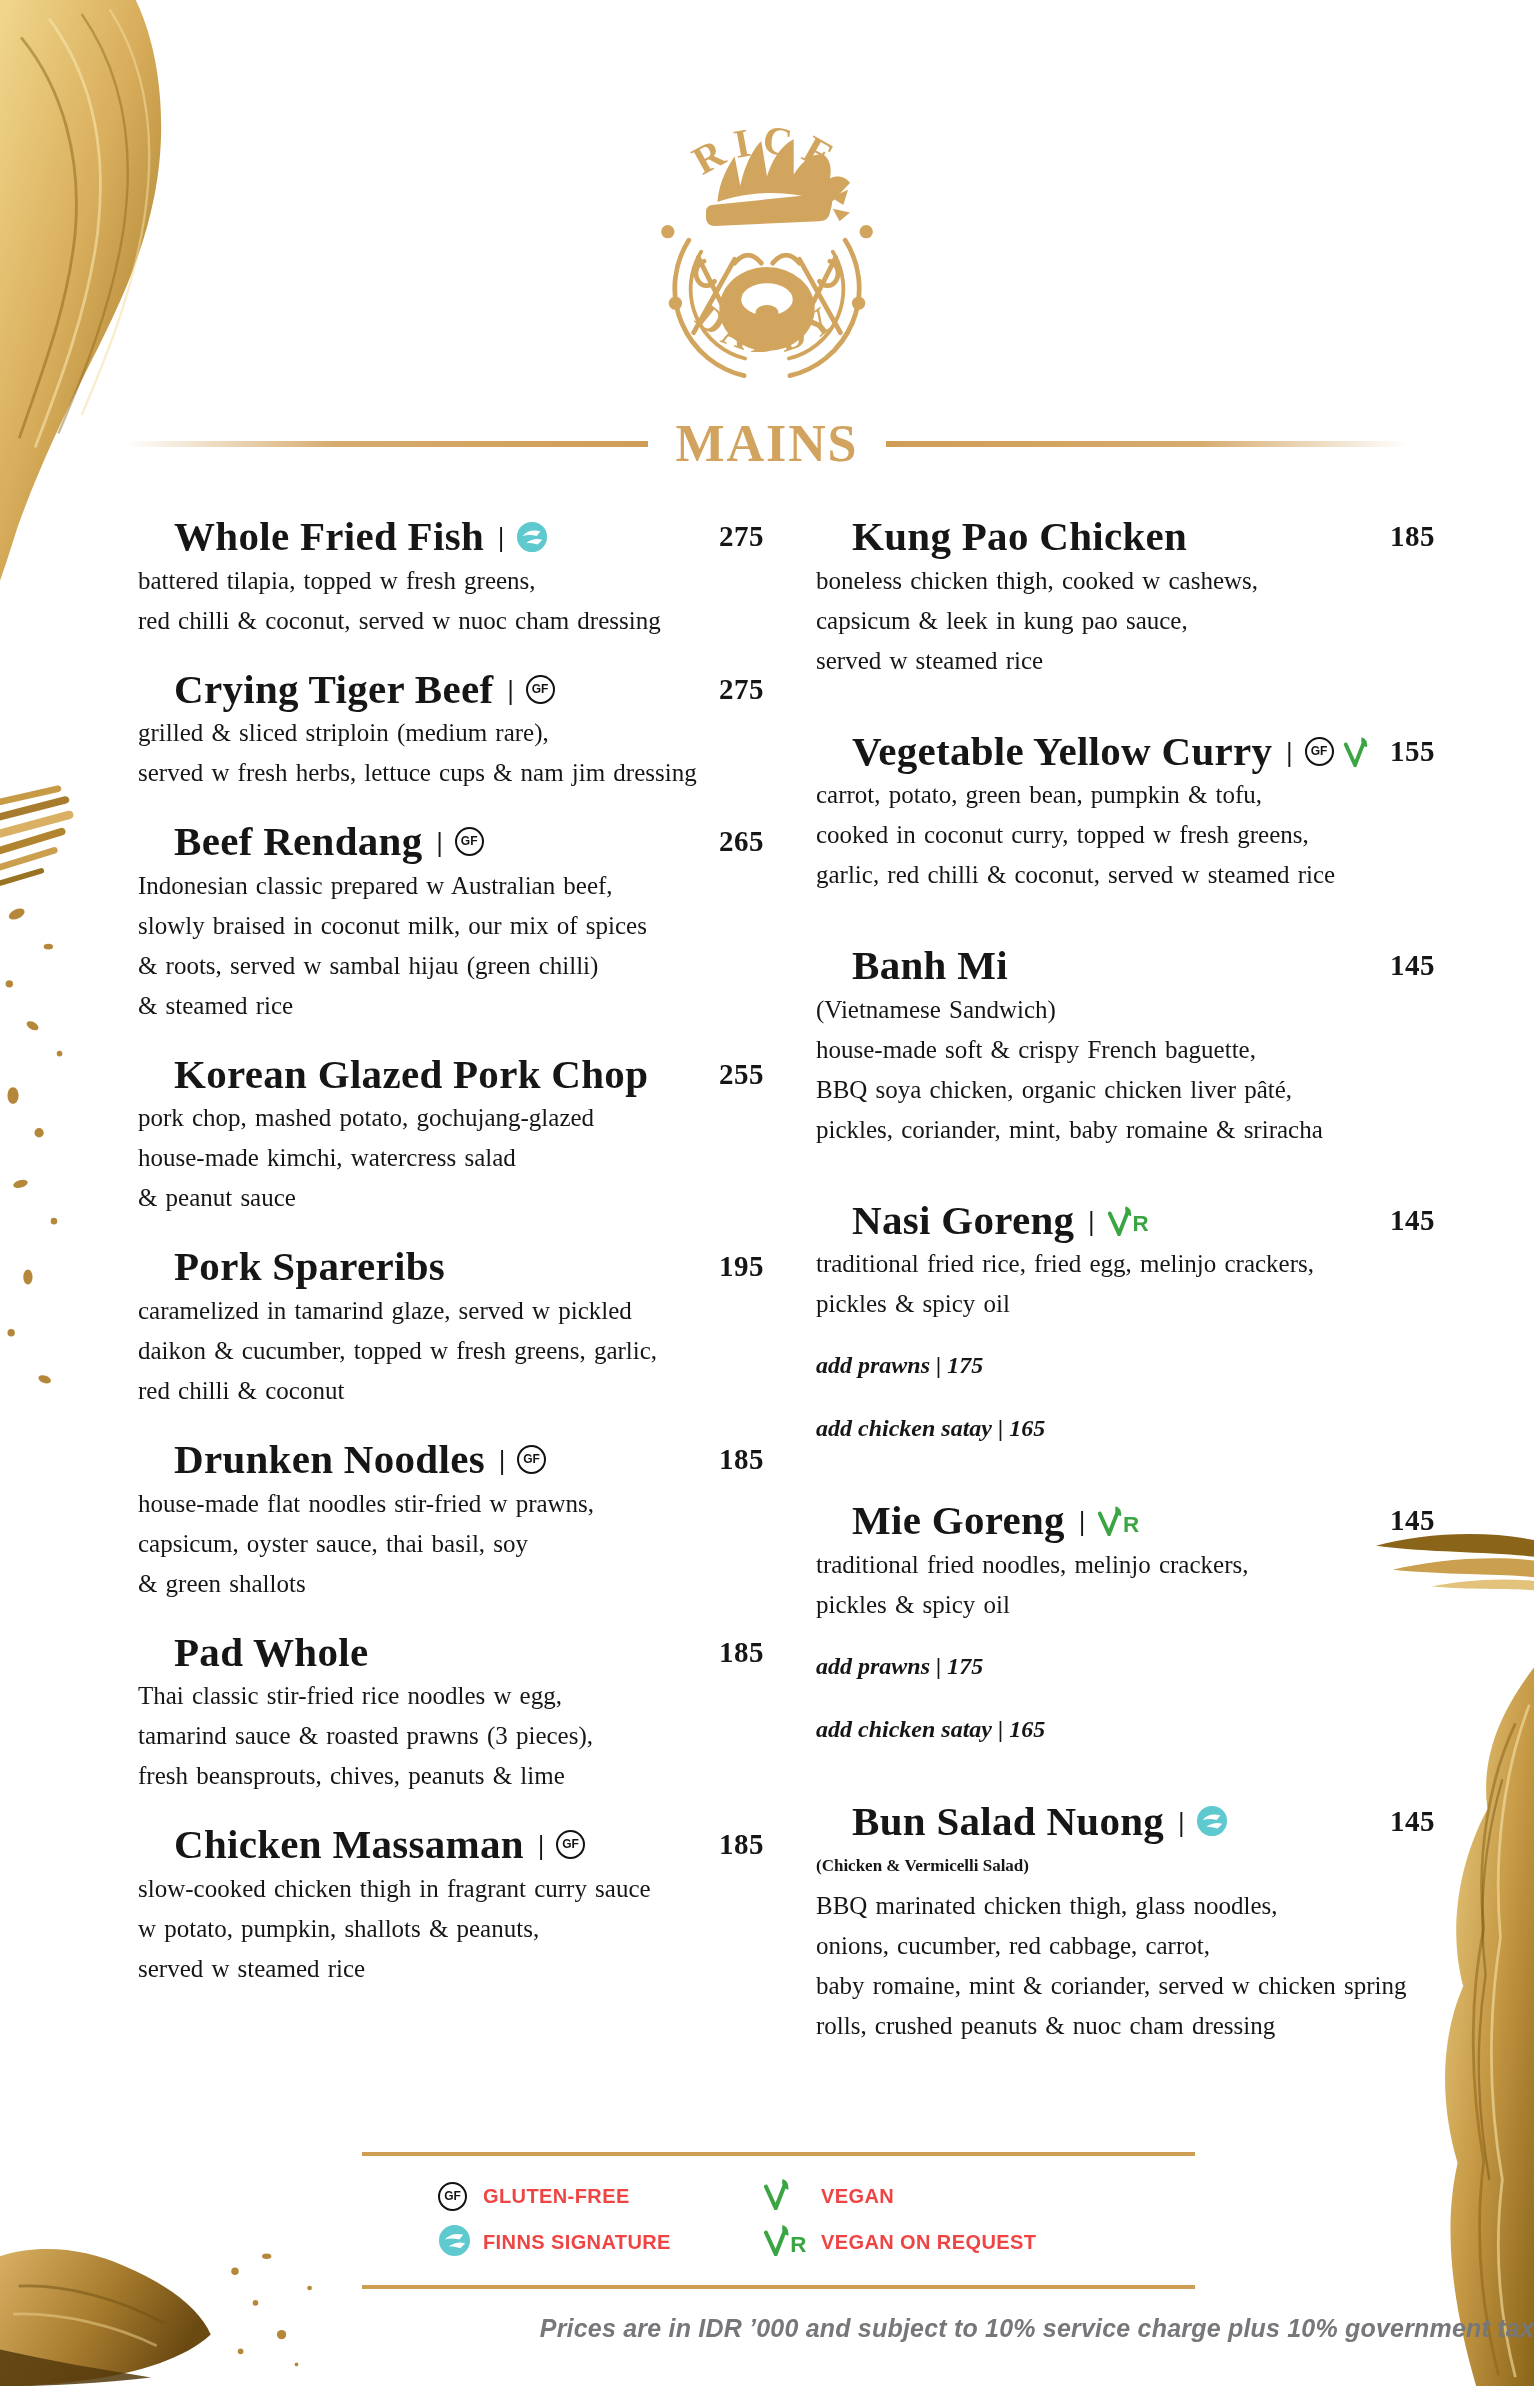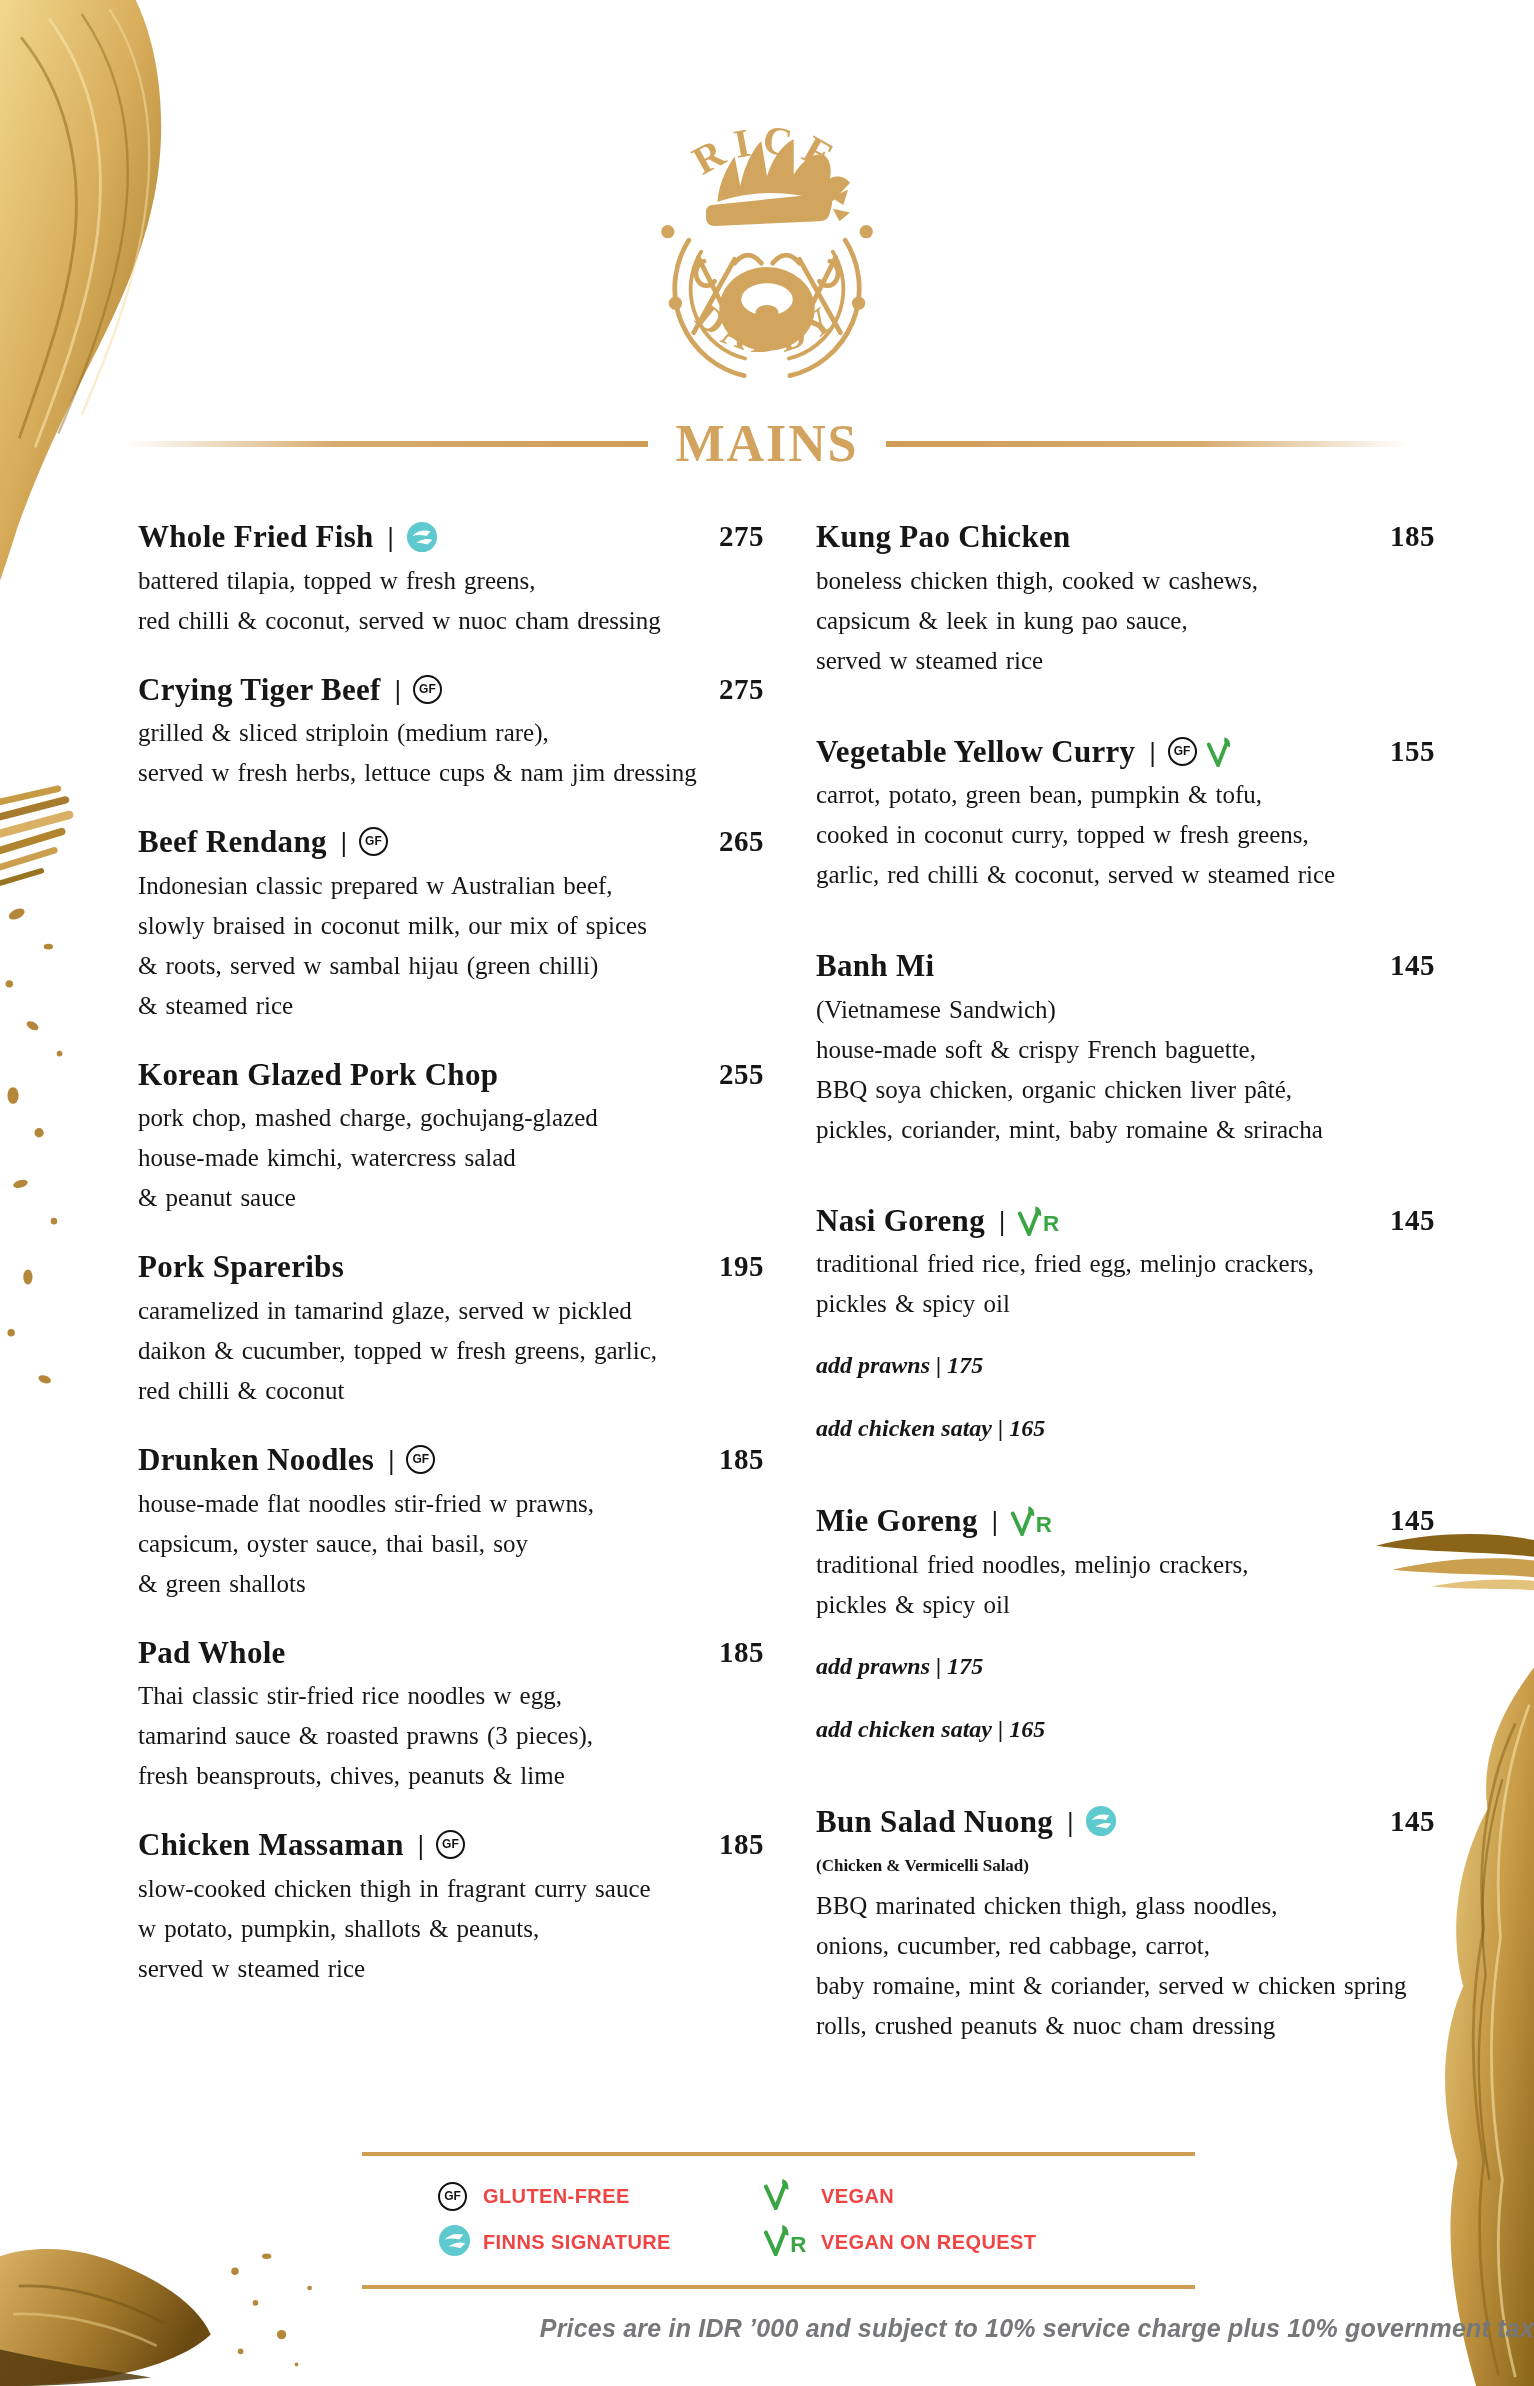--- a/index.html
+++ b/index.html
@@ -34,21 +34,21 @@
     letter-spacing:1.9px;color:var(--gold);line-height:1;
   }
   
   .menu-columns{position:absolute;top:518px;left:138px;width:1298px;display:flex;gap:52px;}
   .col{flex:0 0 auto;}
   .col-left{width:626px;}
   .col-right{width:619px;}
   .menu-item{margin-bottom:30px;}
   .col-right .menu-item{margin-bottom:52px;}
   .item-head{display:flex;align-items:center;margin-bottom:5.6px;line-height:37px;}
-  .item-name{font-weight:bold;font-size:31px;letter-spacing:0.3px;white-space:nowrap;}
+  .item-name{font-weight:bold;font-size:41px;letter-spacing:0.3px;white-space:nowrap;margin-left:36px;}
   .item-sep{font-weight:bold;font-size:28px;margin:0 12px 0 14px;}
   .item-icons{display:inline-flex;align-items:center;gap:9.3px;}
   .item-price{margin-left:auto;font-weight:bold;font-size:29px;letter-spacing:0.5px;}
   .item-subtitle{font-weight:bold;font-size:17px;line-height:40px;white-space:nowrap;}
   .desc-line{font-size:25px;line-height:40px;word-spacing:1.9px;white-space:nowrap;}
   .addon-line{font-size:24px;font-weight:bold;font-style:italic;line-height:43px;white-space:nowrap;margin-top:20px;}
   
   .ic-gf{
     display:inline-flex;align-items:center;justify-content:center;
     width:25px;height:25px;border:2.8px solid #121212;border-radius:50%;
@@ -272,21 +272,21 @@
         <div class="desc-line">Indonesian classic prepared w Australian beef,</div>
         <div class="desc-line">slowly braised in coconut milk, our mix of spices</div>
         <div class="desc-line">&amp; roots, served w sambal hijau (green chilli)</div>
         <div class="desc-line">&amp; steamed rice</div>
       </article>
       <article class="menu-item">
         <div class="item-head">
           <span class="item-name">Korean Glazed Pork Chop</span>
           <span class="item-price">255</span>
         </div>
-        <div class="desc-line">pork chop, mashed charge, gochujang-glazed</div>
+        <div class="desc-line">pork chop, mashed potato, gochujang-glazed</div>
         <div class="desc-line">house-made kimchi, watercress salad</div>
         <div class="desc-line">&amp; peanut sauce</div>
       </article>
       <article class="menu-item">
         <div class="item-head">
           <span class="item-name">Pork Spareribs</span>
           <span class="item-price">195</span>
         </div>
         <div class="desc-line">caramelized in tamarind glaze, served w pickled</div>
         <div class="desc-line">daikon &amp; cucumber, topped w fresh greens, garlic,</div>

